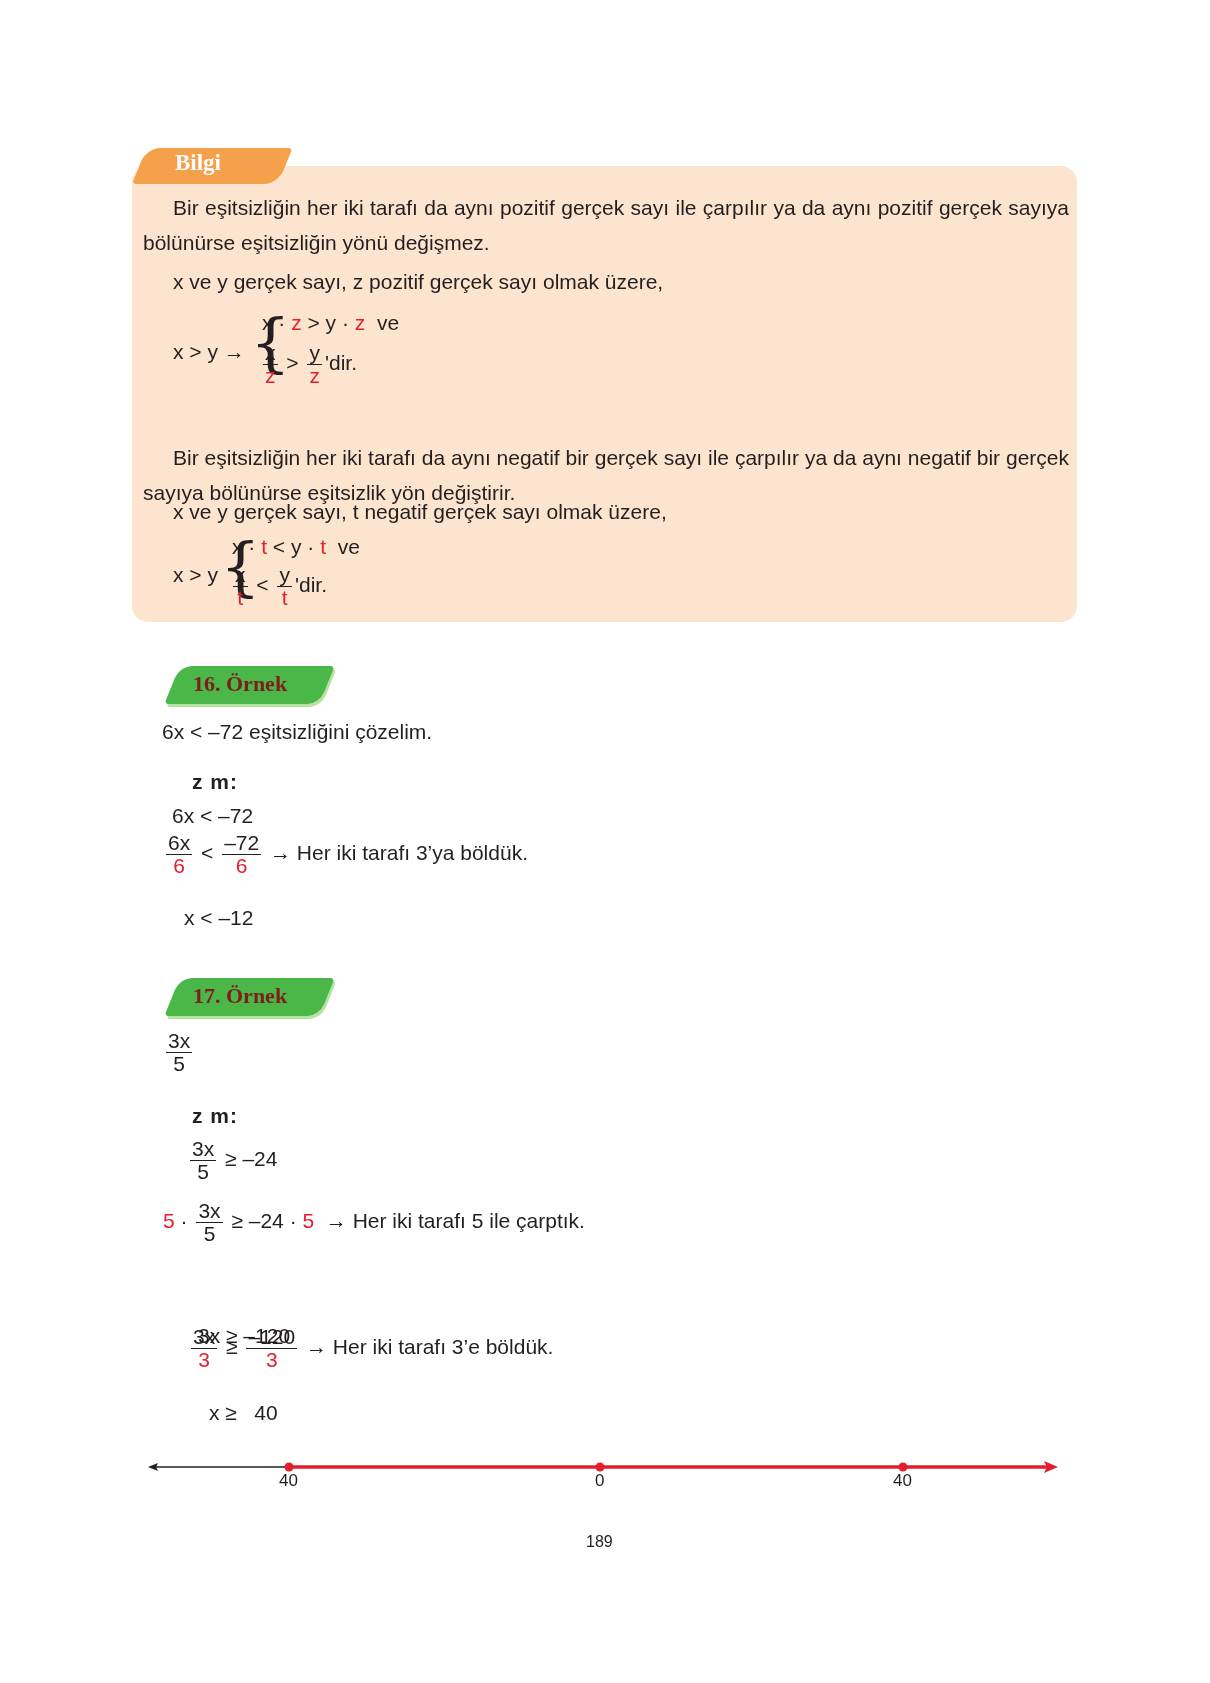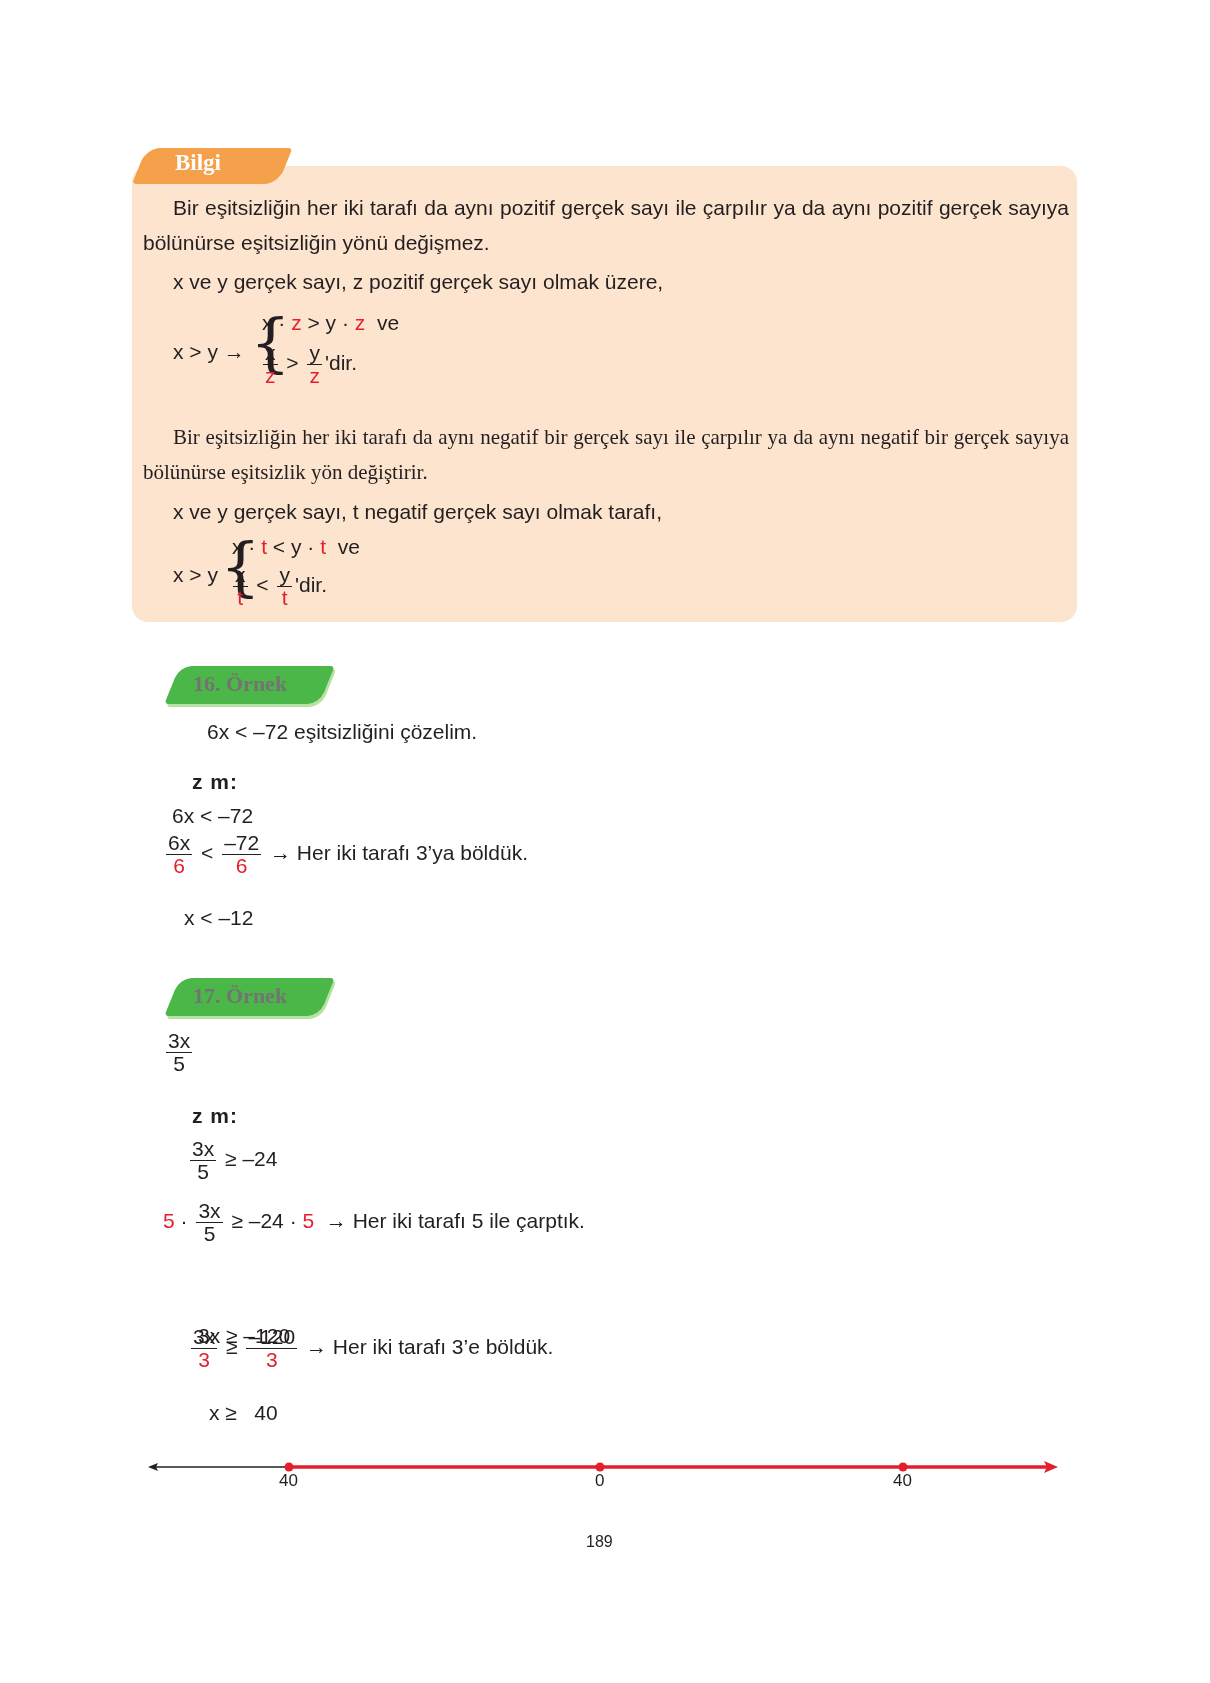--- a/index.html
+++ b/index.html
@@ -14,21 +14,21 @@
   .bilgi-tab { position:absolute; left:132px; top:148px; width:146px; height:36px;
                background:#f5a04a; border-radius:14px 4px 14px 4px;
                transform:skewX(-22deg); transform-origin:left bottom; }
   .bilgi-tab-label { position:absolute; left:175px; top:150px; font-family:"Liberation Serif", serif;
                      font-weight:bold; font-size:23px; color:#ffffff; }
 
   .ornek-tab { position:absolute; width:155px; height:38px; background:#4bb748;
                border-radius:12px 4px 12px 4px; transform:skewX(-22deg);
                box-shadow:3px 3px 0 #b7e2a4; }
   .ornek-label { position:absolute; font-family:"Liberation Serif", serif; font-weight:bold;
-                 font-size:22px; color:#737373; }
+                 font-size:22px; color:#7f1d1d; }
 
   .frac { display:inline-flex; flex-direction:column; align-items:center; vertical-align:middle;
           line-height:1.05; margin:0 3px; }
   .frac .num { border-bottom:1.5px solid #231f20; padding:0 2px; }
   .frac .den { padding:0 2px; }
 
   .brace { position:absolute; font-family:"DejaVu Serif", serif; font-weight:normal; color:#231f20; }
 
   .para { position:absolute; left:143px; width:926px; line-height:35px; text-align:justify; }
   .para .indent { display:inline-block; width:30px; }
@@ -63,24 +63,24 @@
       <span class="num">x</span>
       <span class="den red">z</span>
     </span>
   <span>&gt;</span>
   <span class="frac">
       <span class="num">y</span>
       <span class="den red">z</span>
     </span><span>'dir.</span>
 </div>
 
-<div class="para" style="top:420px;font-family:Liberation Serif, serif;">
+<div class="para" style="top:440px;">
   <span class="indent"></span><span>Bir eşitsizliğin her iki tarafı da aynı negatif bir gerçek sayı ile çarpılır ya da aynı negatif bir gerçek sayıya bölünürse eşitsizlik yön değiştirir.</span>
 </div>
-<div class="abs" style="left:173px; top:500px;">x ve y gerçek sayı, t negatif gerçek sayı olmak tarafı,</div>
+<div class="abs" style="left:173px; top:500px;">x ve y gerçek sayı, t negatif gerçek sayı olmak üzere,</div>
 
 <div class="abs" style="left:173px; top:563px;">x &gt; y</div>
 <div class="brace" style="left:220px; top:535px; font-size:64px; line-height:64px;">{</div>
 <div class="abs" style="left:232px; top:535px;">
   <span>x ·</span>
   <span class="red">t</span>
   <span>&lt; y ·</span>
   <span class="red">t</span>
   &nbsp;<span>ve</span>
 </div>
@@ -92,21 +92,21 @@
   <span>&lt;</span>
   <span class="frac">
       <span class="num">y</span>
       <span class="den red">t</span>
     </span><span>'dir.</span>
 </div>
 
 <div class="ornek-tab" style="left:172px; top:666px;"></div>
 <div class="ornek-label" style="left:193px; top:671px;">16. Örnek</div>
 
-<div class="abs" style="left:162px; top:720px;margin-left:45px;">6x &lt; –72 eşitsizliğini çözelim.</div>
+<div class="abs" style="left:162px; top:720px;">6x &lt; –72 eşitsizliğini çözelim.</div>
 <div class="abs cozum" style="left:192px; top:770px;">z  m:</div>
 <div class="abs" style="left:172px; top:804px;">6x &lt; –72</div>
 <div class="abs" style="left:163px; top:804px;margin-top:28px;">
   <span class="frac">
       <span class="num">6x</span>
       <span class="den red">6</span>
     </span>
   <span>&lt;</span>
   <span class="frac">
       <span class="num">–72</span>

